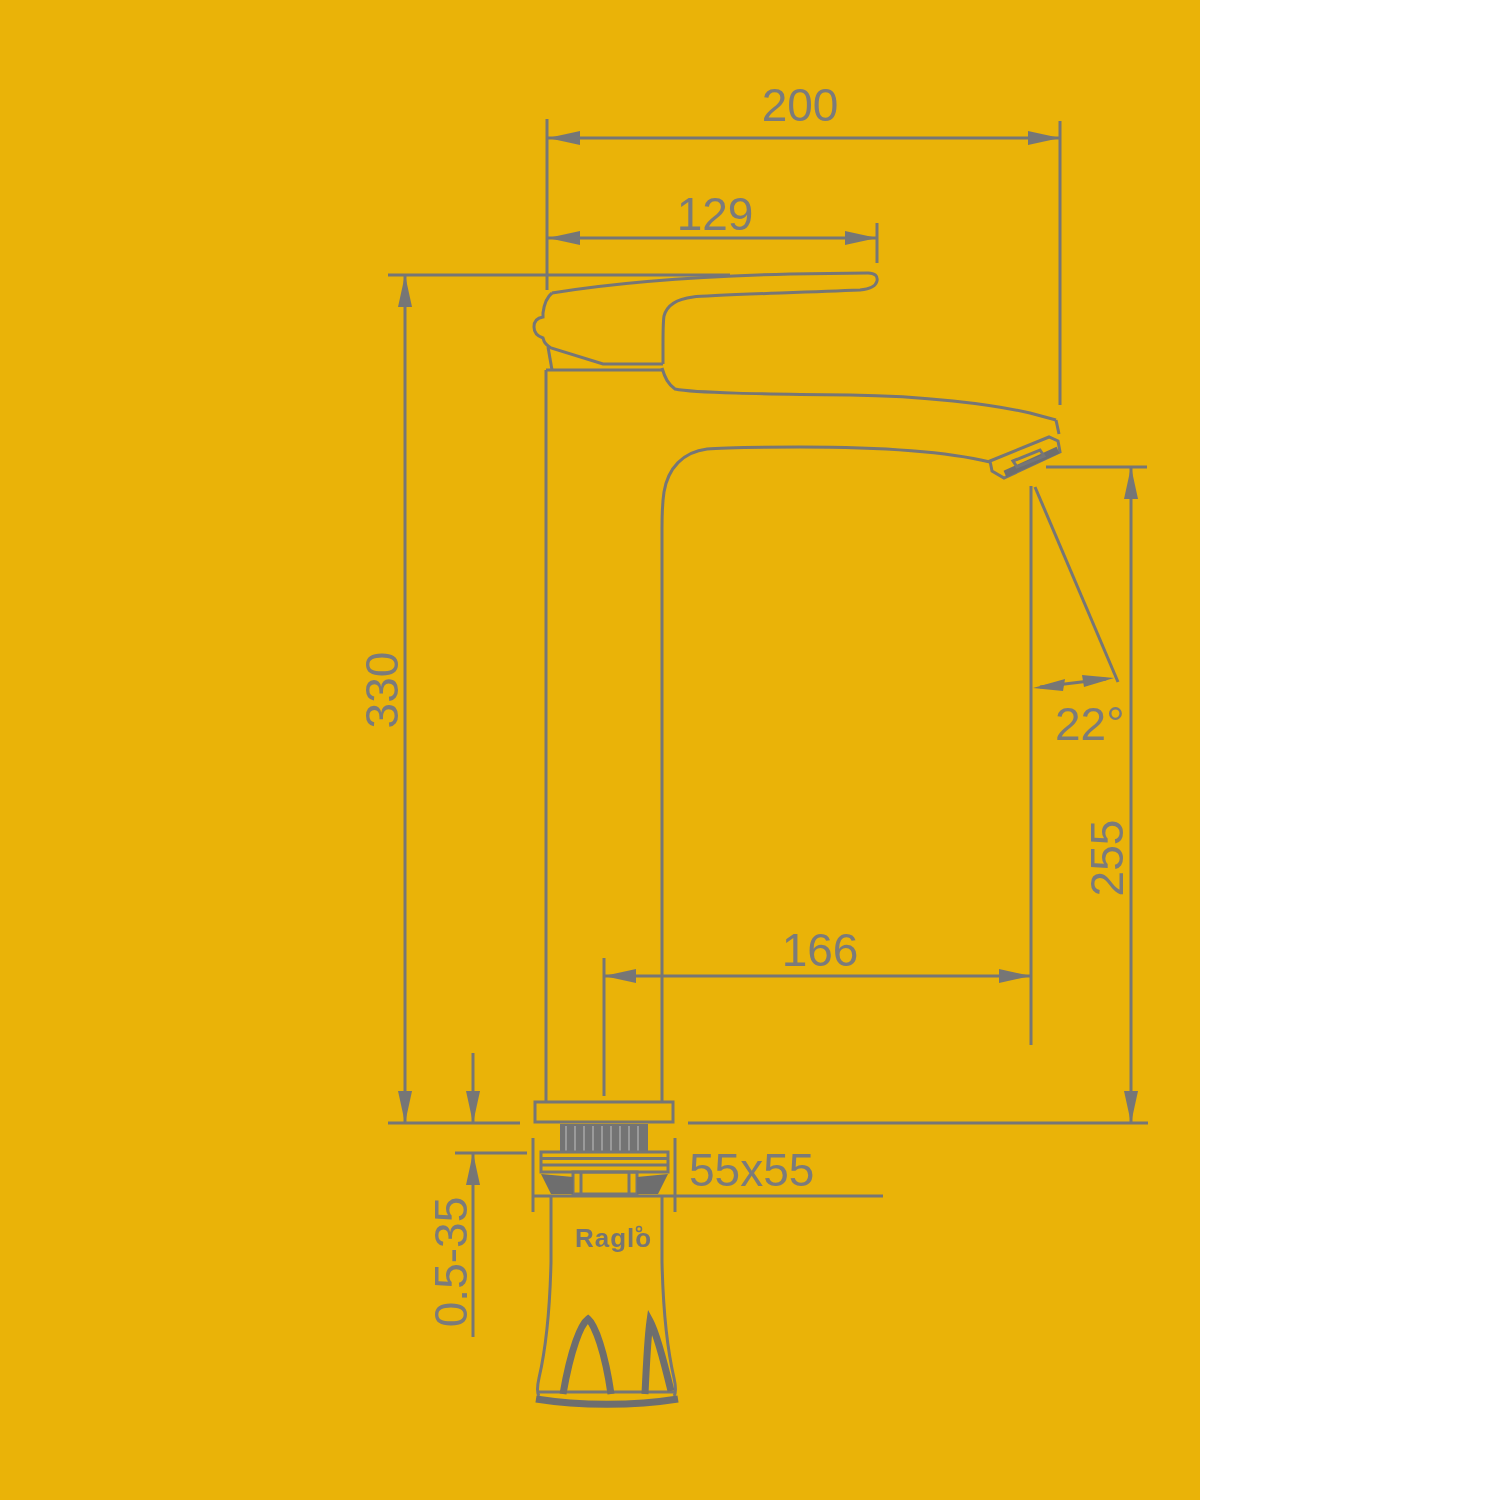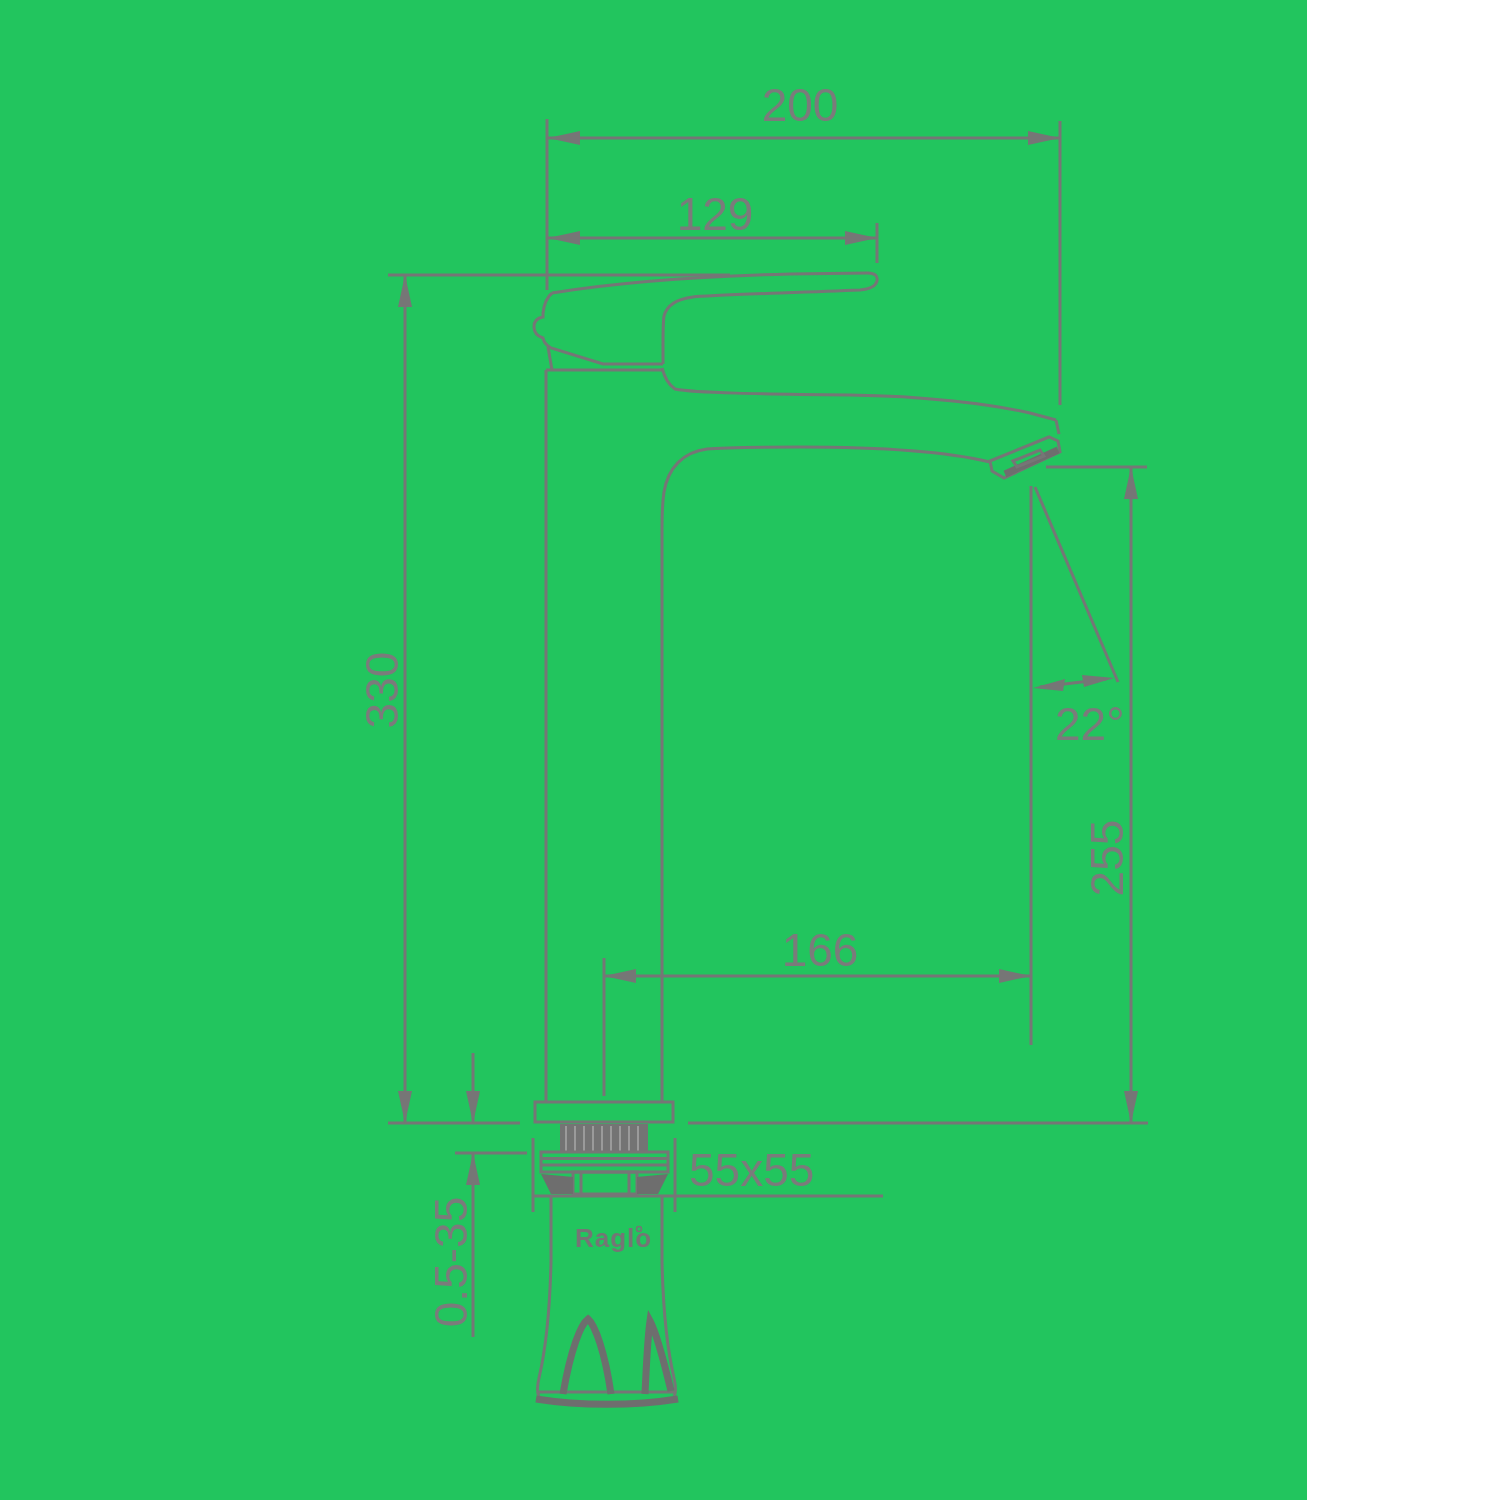--- a/index.html
+++ b/index.html
@@ -1,20 +1,20 @@
 <!DOCTYPE html>
 <html><head>
 <meta charset="utf-8">
 <style>
   html, body { margin: 0; padding: 0; background: #ffffff; }
   .canvas {
     position: relative;
-    width: 1307px;
+    width: 1200px;
     height: 1500px;
-    background: #22c55e;
+    background: #eab308;
     overflow: hidden;
   }
   svg { display: block; }
   svg text {
     font-family: "Liberation Sans", "DejaVu Sans", sans-serif;
     fill: #7b7b7b;
     font-size: 46px;
   }
   svg text.brand {
     font-size: 26px;

